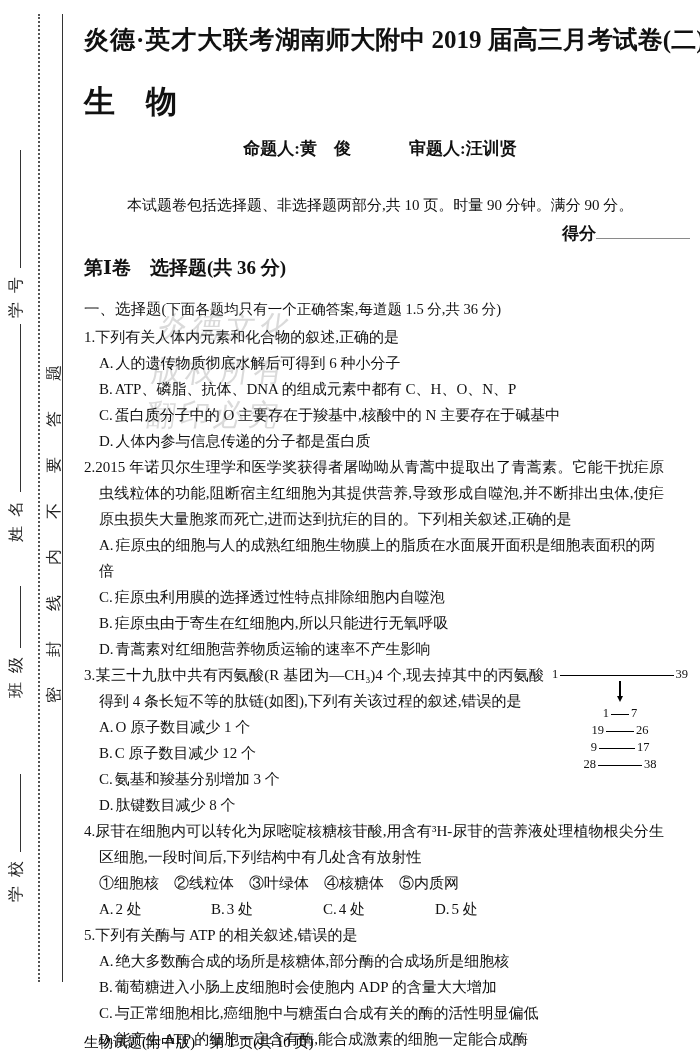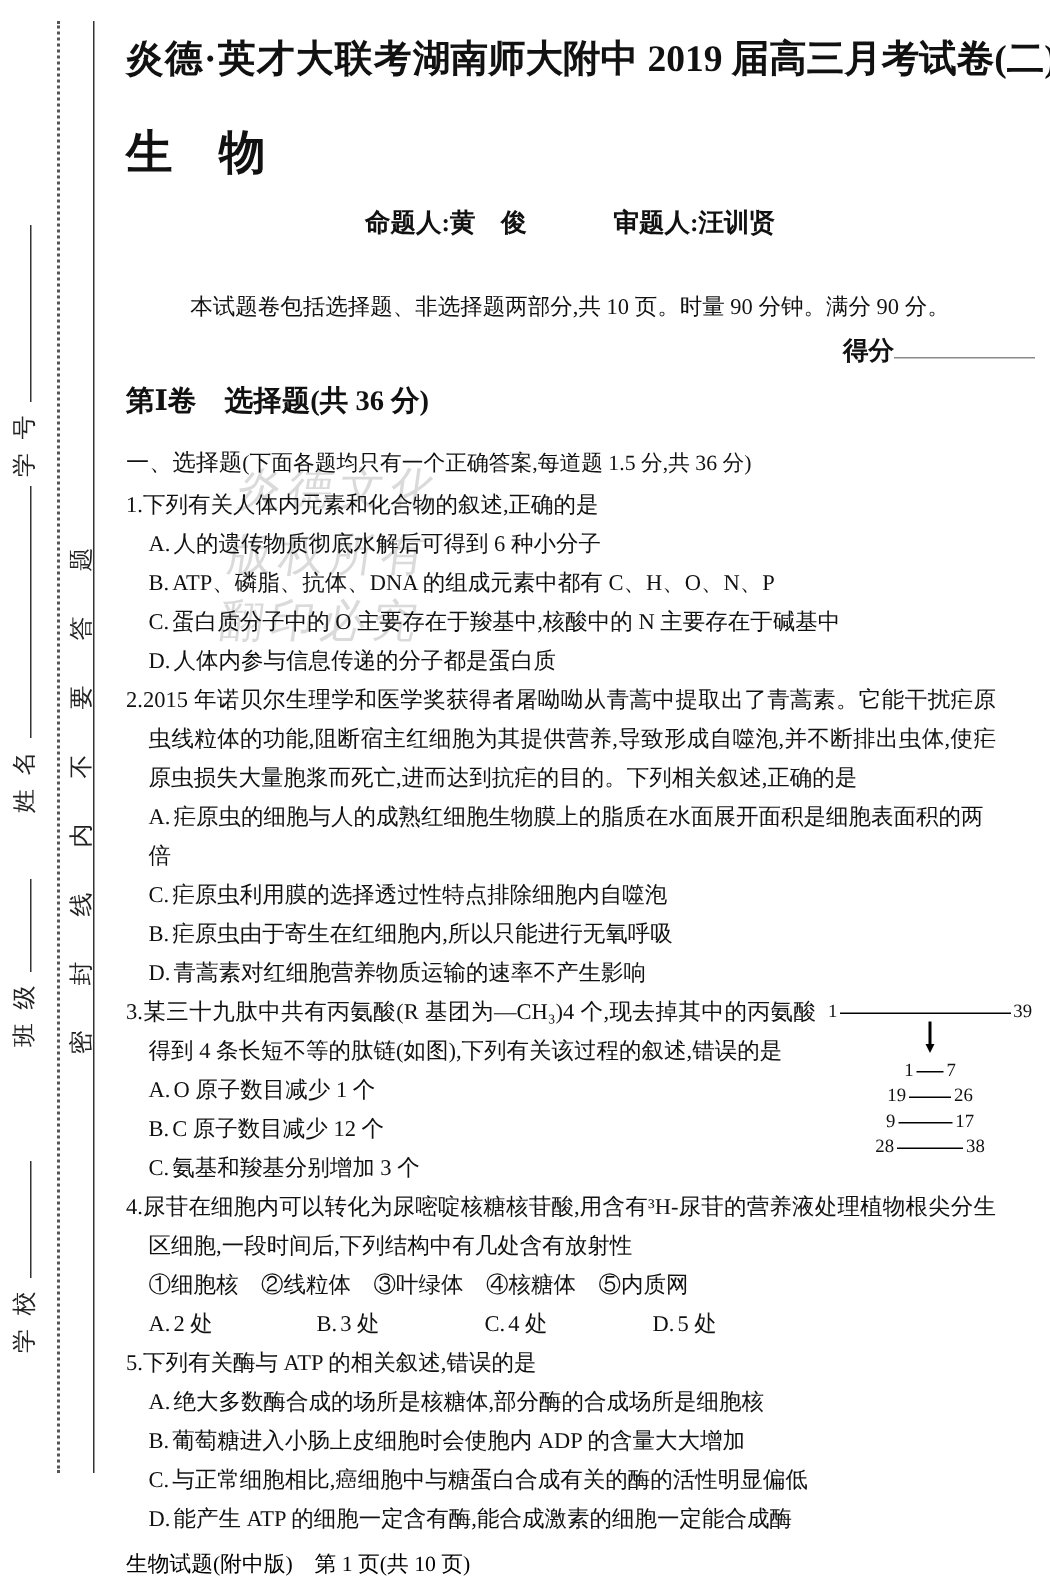--- a/index.html
+++ b/index.html
@@ -191,20 +191,21 @@
           <div class="pep-row">
             <span class="n">28</span>
             <span class="pep-line w4"></span>
             <span class="n">38</span>
           </div>
         </div>
         <span class="qnum">3.</span><span>某三十九肽中共有丙氨酸(R 基团为—CH₃)4 个,现去掉其中的丙氨酸得到 4 条长短不等的肽链(如图),下列有关该过程的叙述,错误的是</span>
         <div class="opt"><span class="olab">A.</span><span>O 原子数目减少 1 个</span></div>
         <div class="opt"><span class="olab">B.</span><span>C 原子数目减少 12 个</span></div>
         <div class="opt"><span class="olab">C.</span><span>氨基和羧基分别增加 3 个</span></div>
+        <div class="opt"><span class="olab">D.</span><span>肽键数目减少 8 个</span></div>
       </div>
 
       <div class="q">
         <span class="qnum">4.</span><span>尿苷在细胞内可以转化为尿嘧啶核糖核苷酸,用含有³H-尿苷的营养液处理植物根尖分生区细胞,一段时间后,下列结构中有几处含有放射性</span>
         <div class="items-row">①细胞核　②线粒体　③叶绿体　④核糖体　⑤内质网</div>
         <div class="opt-row">
           <span class="opt4"><span class="olab">A.</span><span>2 处</span></span>
           <span class="opt4"><span class="olab">B.</span><span>3 处</span></span>
           <span class="opt4"><span class="olab">C.</span><span>4 处</span></span>
           <span class="opt4"><span class="olab">D.</span><span>5 处</span></span>

